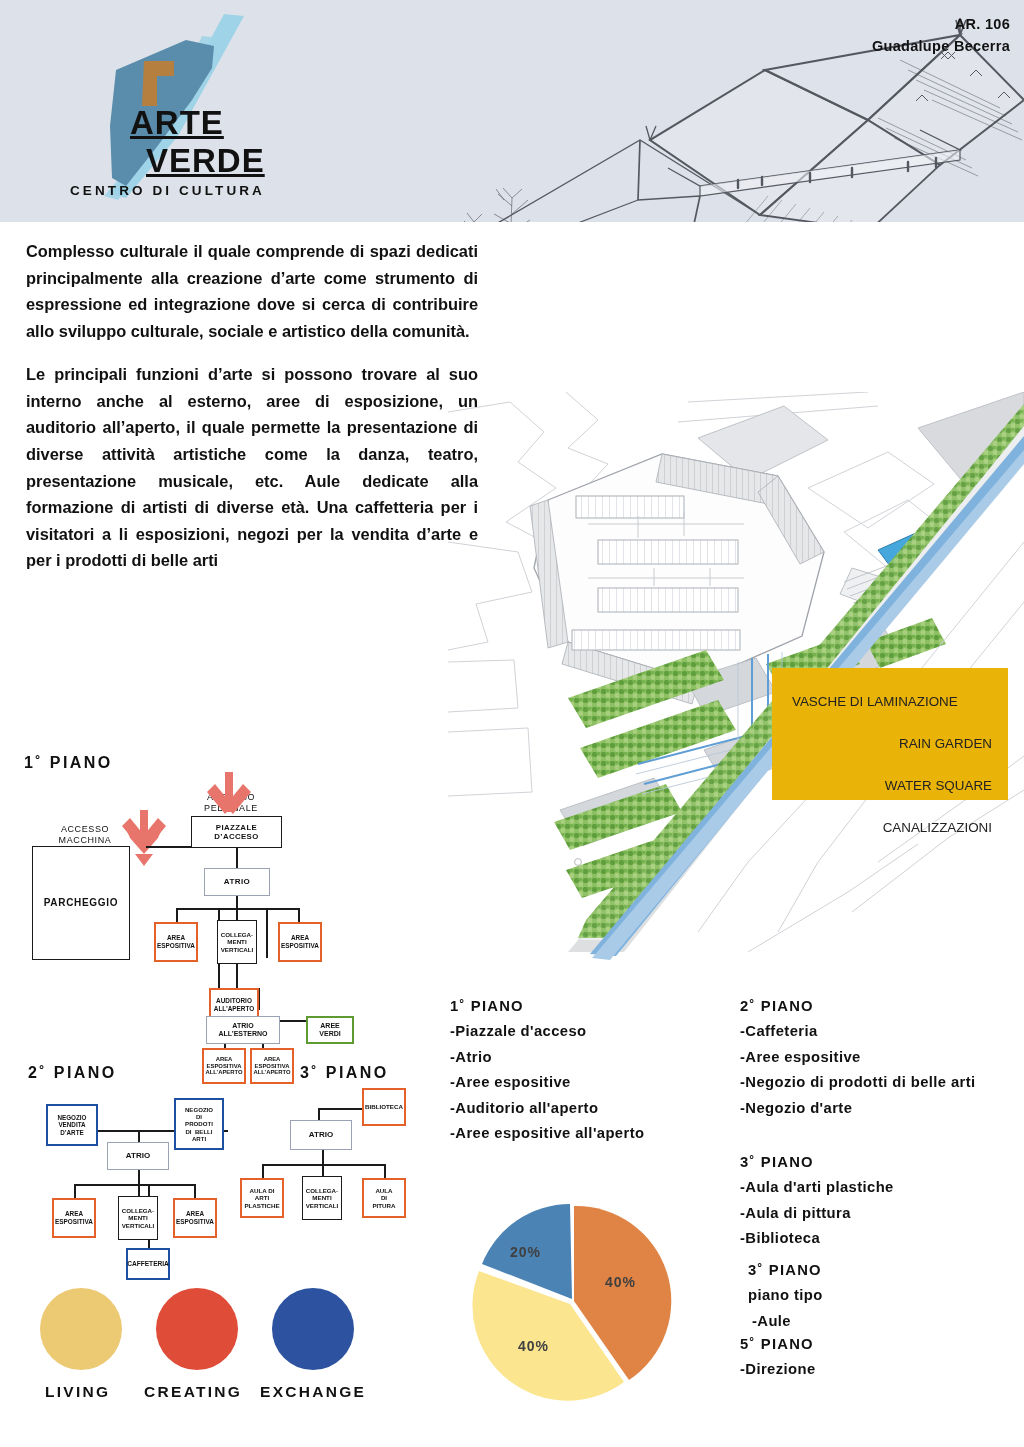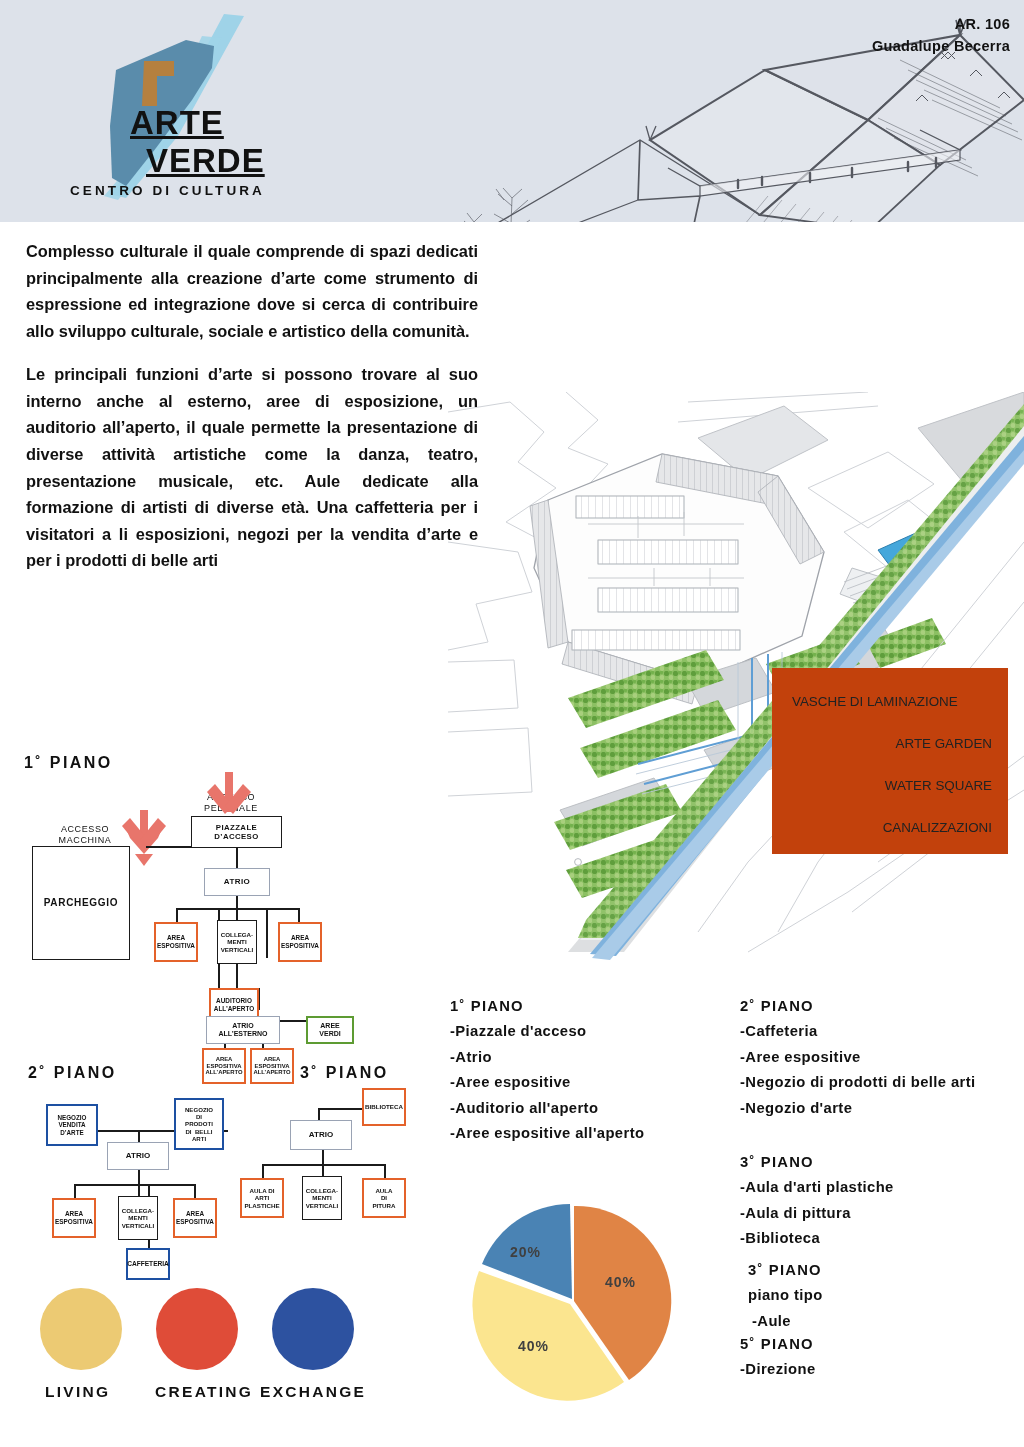--- a/index.html
+++ b/index.html
@@ -27,22 +27,22 @@
 
   
   #body-copy{position:absolute;left:26px;top:238px;width:452px;
       font-size:16.4px;font-weight:bold;line-height:1.62;
       text-align:justify;color:#111;z-index:6;}
   #body-copy p{margin:0 0 17px 0;}
   #body-copy p:last-child{margin-bottom:0;}
 
   
   #siteplan{position:absolute;left:448px;top:392px;width:576px;height:568px;overflow:hidden;}
-  #plan-legend{position:absolute;left:772px;top:668px;width:236px;height:186px;
-      background:#c2410c;}
+  #plan-legend{position:absolute;left:772px;top:668px;width:236px;height:132px;
+      background:#eab308;}
   #plan-legend .ll{position:absolute;right:16px;font-size:13.4px;color:#222;
       font-family:"Liberation Sans",sans-serif;white-space:nowrap;}
 
   
   #flowcharts{position:absolute;left:18px;top:748px;width:430px;height:560px;}
   .fc-title{position:absolute;font-size:16px;font-weight:bold;letter-spacing:2.4px;color:#111;}
 
   .node{position:absolute;box-sizing:border-box;display:flex;
       align-items:center;justify-content:center;text-align:center;
       font-family:"Liberation Sans",sans-serif;color:#111;background:#fff;
@@ -277,21 +277,21 @@
       <path d="M576 150 L430 330 L300 470 L250 540"></path>
       <path d="M576 210 L470 340 L370 470 L330 540"></path>
     </g>
 
     <circle cx="130" cy="470" r="3.4" fill="none" stroke="#aeb2b8" stroke-width=".9"></circle>
   </svg>
 </div>
 
 <div id="plan-legend">
   <div class="ll" style="top:26px;right:auto;left:20px;">VASCHE DI LAMINAZIONE</div>
-  <div class="ll" style="top:68px;">ARTE GARDEN</div>
+  <div class="ll" style="top:68px;">RAIN GARDEN</div>
   <div class="ll" style="top:110px;text-align:right;">WATER SQUARE</div>
   <div class="ll" style="top:152px;">CANALIZZAZIONI</div>
 </div>
 
 <div id="flowcharts">
 
   <div class="fc-title" style="left:6px;top:6px;">1˚ PIANO</div>
 
   <div class="lbl" style="left:22px;top:32px;width:90px;"><span style="font-size:9px;letter-spacing:.6px;">ACCESSO<br>MACCHINA</span></div>
   <div class="lbl" style="left:168px;top:0px;width:90px;"><span style="font-size:9px;letter-spacing:.6px;">ACCESSO<br>PEDONALE</span></div>
@@ -440,17 +440,17 @@
   <div class="pie-lbl" style="left:153px;top:78px;">40%</div>
   <div class="pie-lbl" style="left:66px;top:142px;">40%</div>
   <div class="pie-lbl" style="left:58px;top:48px;">20%</div>
 </div>
 
 <div id="legend">
   <div class="circ" style="left:12px;background:#ecca73;"></div>
   <div class="circ-cap" style="left:17px;">LIVING</div>
 
   <div class="circ" style="left:128px;background:#df4c38;"></div>
-  <div class="circ-cap" style="left:116px;margin-left:11px;">CREATING</div>
+  <div class="circ-cap" style="left:116px;">CREATING</div>
 
   <div class="circ" style="left:244px;background:#2d52a0;"></div>
   <div class="circ-cap" style="left:232px;">EXCHANGE</div>
 </div>
 
 </body></html>

